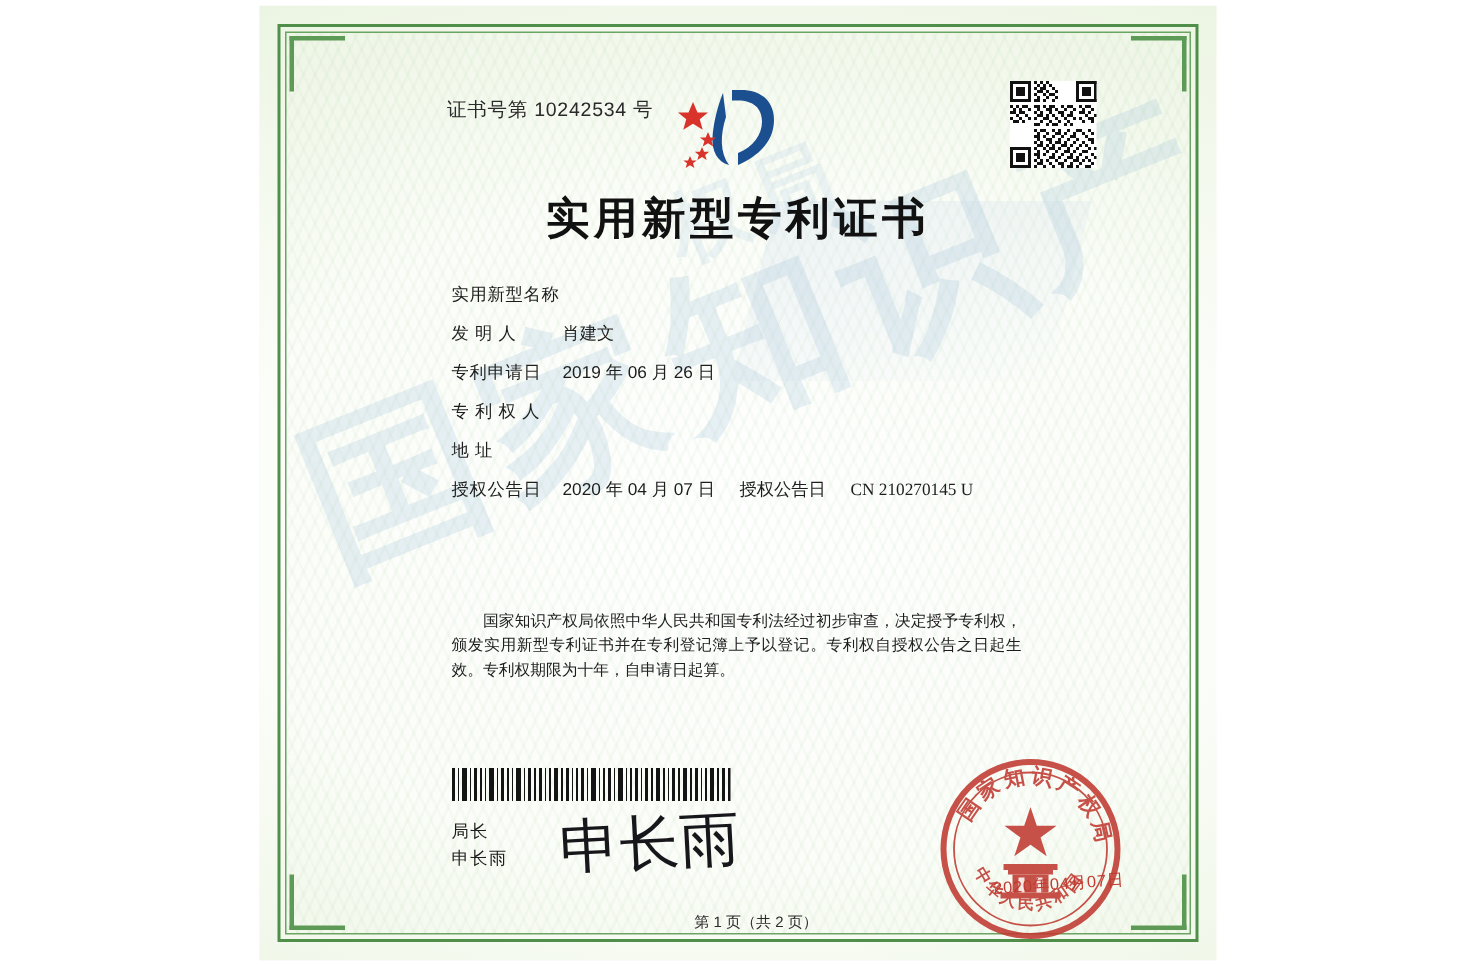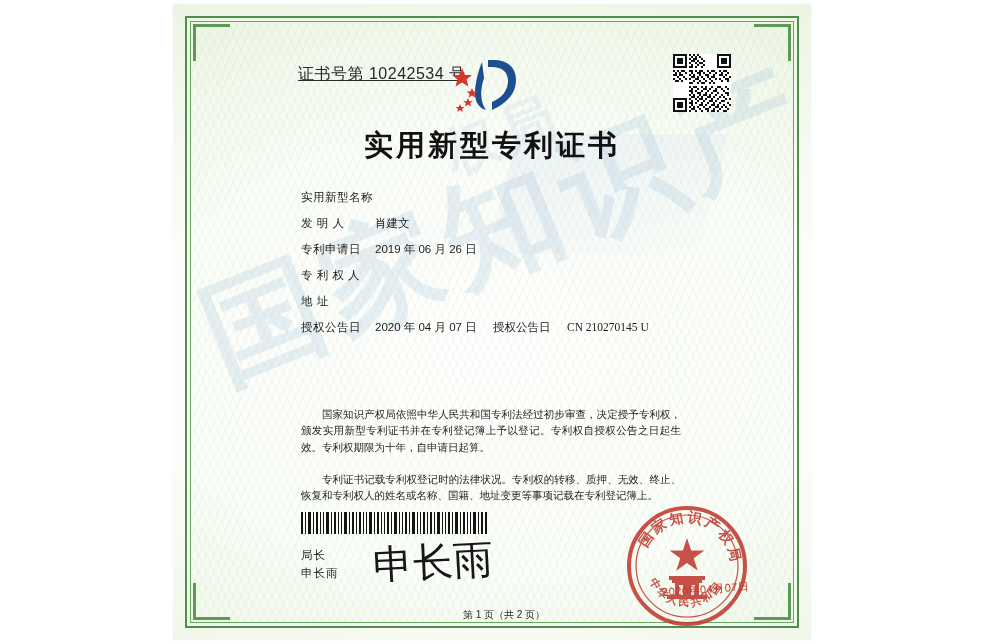--- a/index.html
+++ b/index.html
@@ -114,24 +114,23 @@
     background: linear-gradient(160deg, rgba(205,220,235,0.32), rgba(235,242,248,0.05));
     transform: skewX(-14deg);
     pointer-events: none;
   }
 
   
   .cert-number {
     position: absolute;
     left: 125px;
     top: 60px;
-    font-size: 16px;
+    font-size: 13px;
     color: #2a2a2a;
     letter-spacing: 0.5px;
-    text-decoration: underline;
   }
   .qr {
     position: absolute;
     right: 80px;
     top: 50px;
     width: 58px;
     height: 58px;
   }
   .qr svg { display: block; }
 
@@ -526,21 +525,20 @@
       <div class="field-row two-col">
         <div class="field-label">授权公告日</div>
         <div class="field-value">2020 年 04 月 07 日</div>
         <div class="field-label2">授权公告日</div>
         <div class="field-value2">CN 210270145 U</div>
       </div>
     </div>
 
     <div class="body-text">
       <p>国家知识产权局依照中华人民共和国专利法经过初步审查，决定授予专利权，颁发实用新型专利证书并在专利登记簿上予以登记。专利权自授权公告之日起生效。专利权期限为十年，自申请日起算。</p>
-      <p>专利证书记载专利权登记时的法律状况。专利权的转移、质押、无效、终止、恢复和专利权人的姓名或名称、国籍、地址变更等事项记载在专利登记簿上。</p>
     </div>
 
     <div class="barcode">
       <svg width="186" height="22" viewBox="0 0 186 22" shape-rendering="crispEdges">
         <rect width="186" height="22" fill="#ffffff" opacity="0"></rect>
         <g fill="#141414">
           <rect x="0" y="0" width="2" height="22"></rect>
             <rect x="4" y="0" width="1" height="22"></rect>
           <rect x="7" y="0" width="3" height="22"></rect>
             <rect x="12" y="0" width="1" height="22"></rect>

